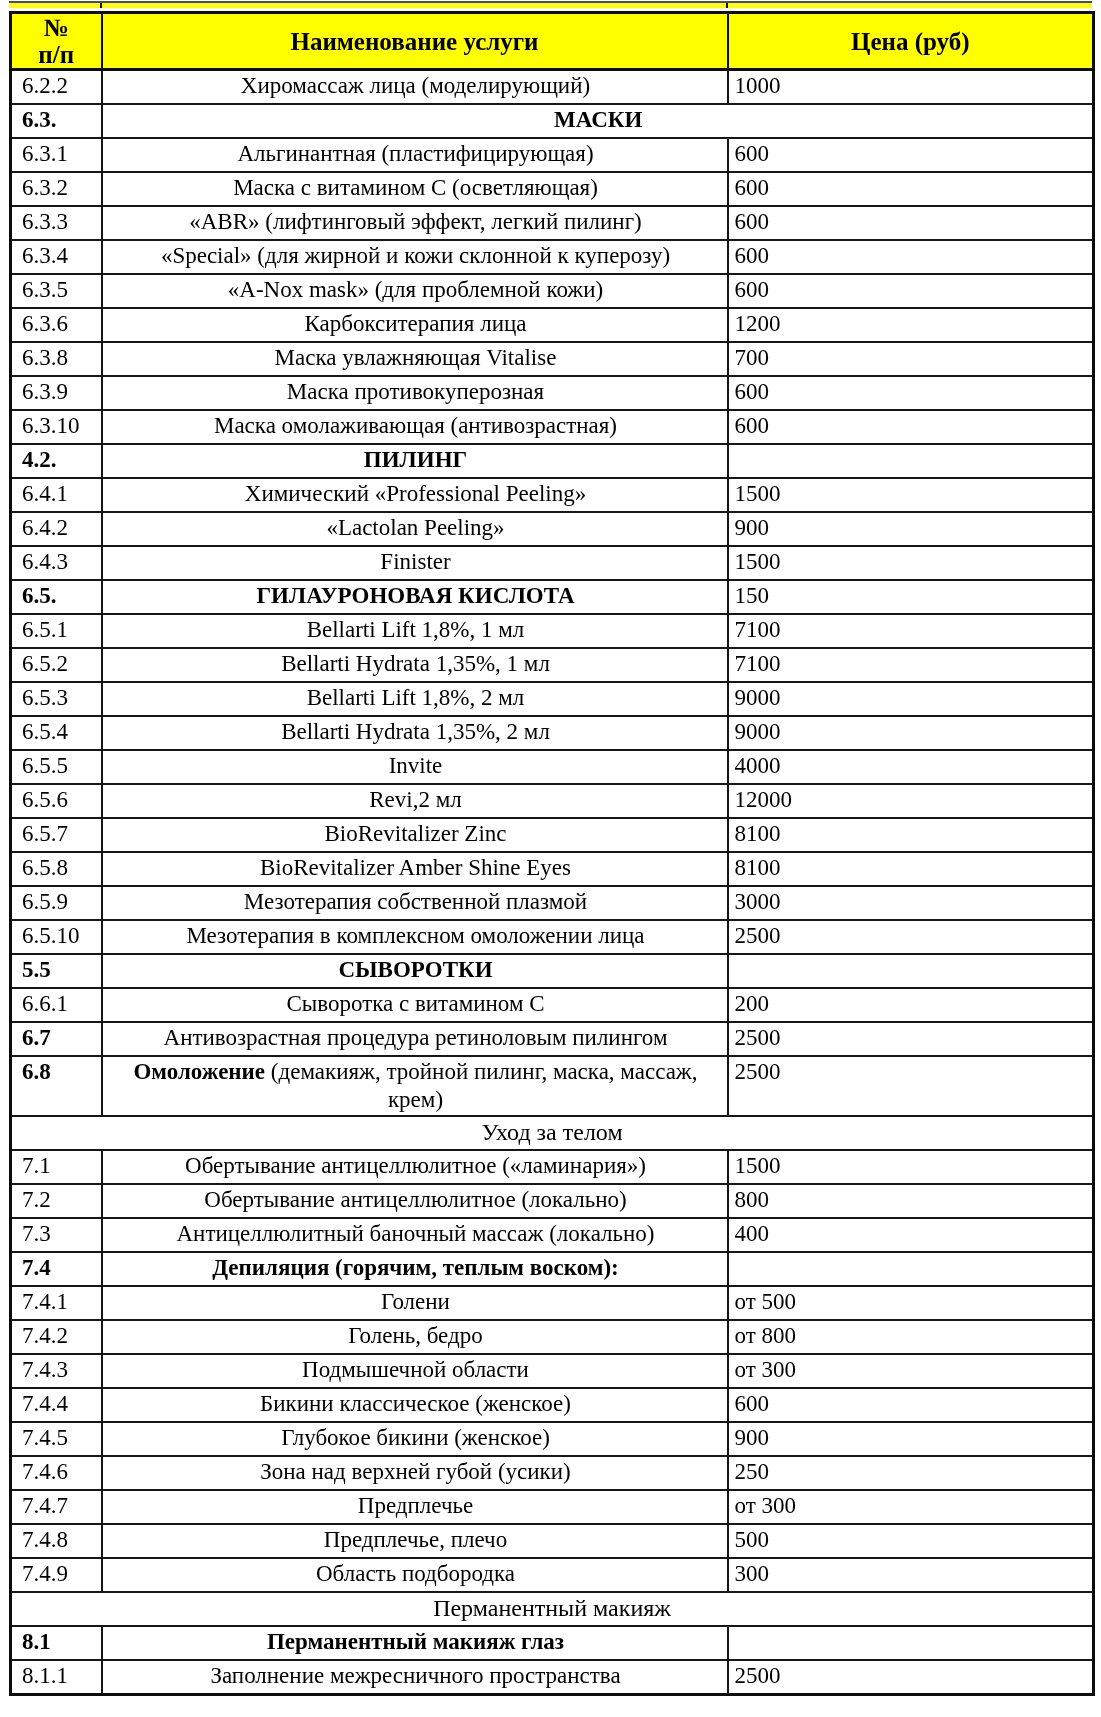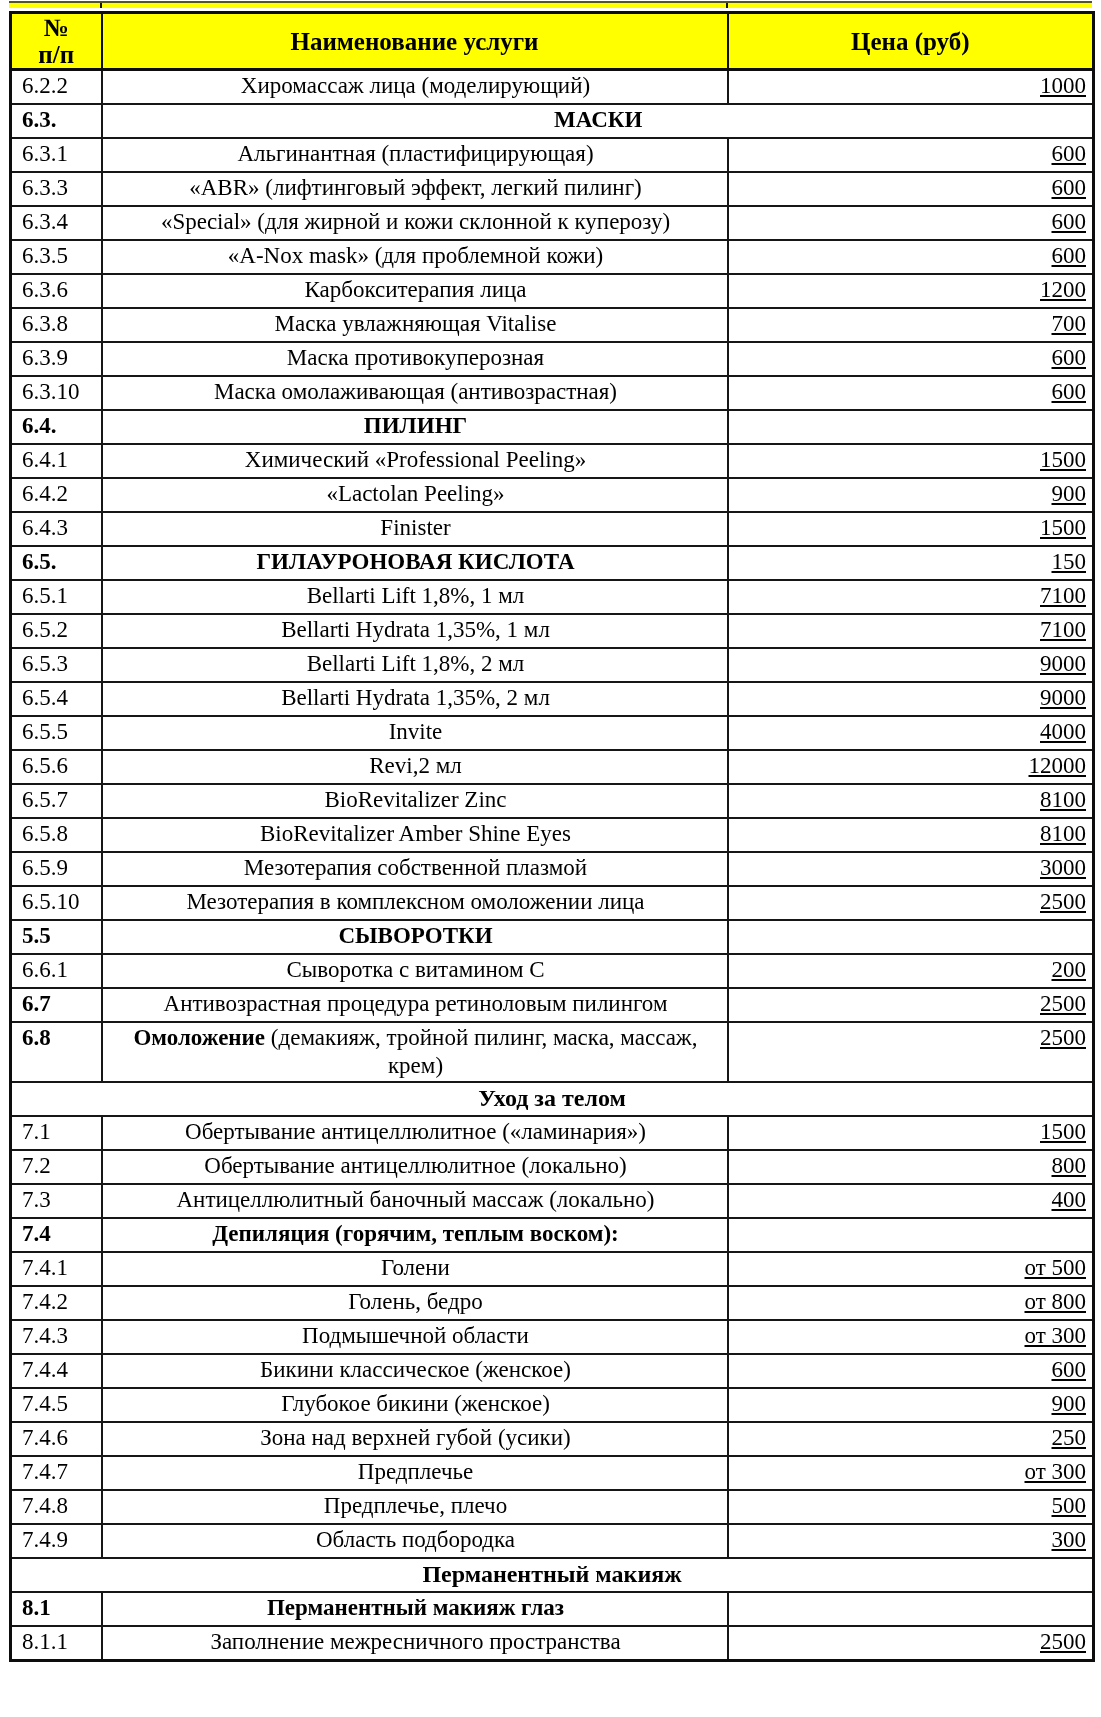--- a/index.html
+++ b/index.html
@@ -61,25 +61,25 @@
     font-size: 23px;
     line-height: 28px;
     height: 30px;
     vertical-align: top;
     padding: 1px 6px;
     overflow: hidden;
     white-space: normal;
   }
   td.c-num  { padding-left: 10px; }
   td.c-name { padding-left: 12px; padding-right: 10px; text-align: center; }
-  td.c-price { text-align: right; text-decoration: underline; }
+  td.c-price { text-align: left; }
   td.b, .b { font-weight: bold; }
   td.section-cell {
     text-align: center;
-    font-weight: bold;
+    font-weight: normal;
     font-size: 24px;
   }
 </style>
 </head>
 <body>
 
 <div class="page">
 
   <div class="prev-sliver">
     <span class="tick t1"></span>
@@ -111,20 +111,25 @@
         <tr>
           <td class="c-num b">6.3.</td>
           <td class="c-name b" colspan="2">МАСКИ</td>
         </tr>
         <tr>
           <td class="c-num">6.3.1</td>
           <td class="c-name">Альгинантная (пластифицирующая)</td>
           <td class="c-price">600</td>
         </tr>
         <tr>
+          <td class="c-num">6.3.2</td>
+          <td class="c-name">Маска с витамином С (осветляющая)</td>
+          <td class="c-price">600</td>
+        </tr>
+        <tr>
           <td class="c-num">6.3.3</td>
           <td class="c-name">«ABR» (лифтинговый эффект, легкий пилинг)</td>
           <td class="c-price">600</td>
         </tr>
         <tr>
           <td class="c-num">6.3.4</td>
           <td class="c-name">«Special» (для жирной и кожи склонной к куперозу)</td>
           <td class="c-price">600</td>
         </tr>
         <tr>
@@ -146,21 +151,21 @@
           <td class="c-num">6.3.9</td>
           <td class="c-name">Маска противокуперозная</td>
           <td class="c-price">600</td>
         </tr>
         <tr>
           <td class="c-num">6.3.10</td>
           <td class="c-name">Маска омолаживающая (антивозрастная)</td>
           <td class="c-price">600</td>
         </tr>
         <tr>
-          <td class="c-num b">6.4.</td>
+          <td class="c-num b">4.2.</td>
           <td class="c-name b">ПИЛИНГ</td>
           <td class="c-price"></td>
         </tr>
         <tr>
           <td class="c-num">6.4.1</td>
           <td class="c-name">Химический «Professional Peeling»</td>
           <td class="c-price">1500</td>
         </tr>
         <tr>
           <td class="c-num">6.4.2</td>

